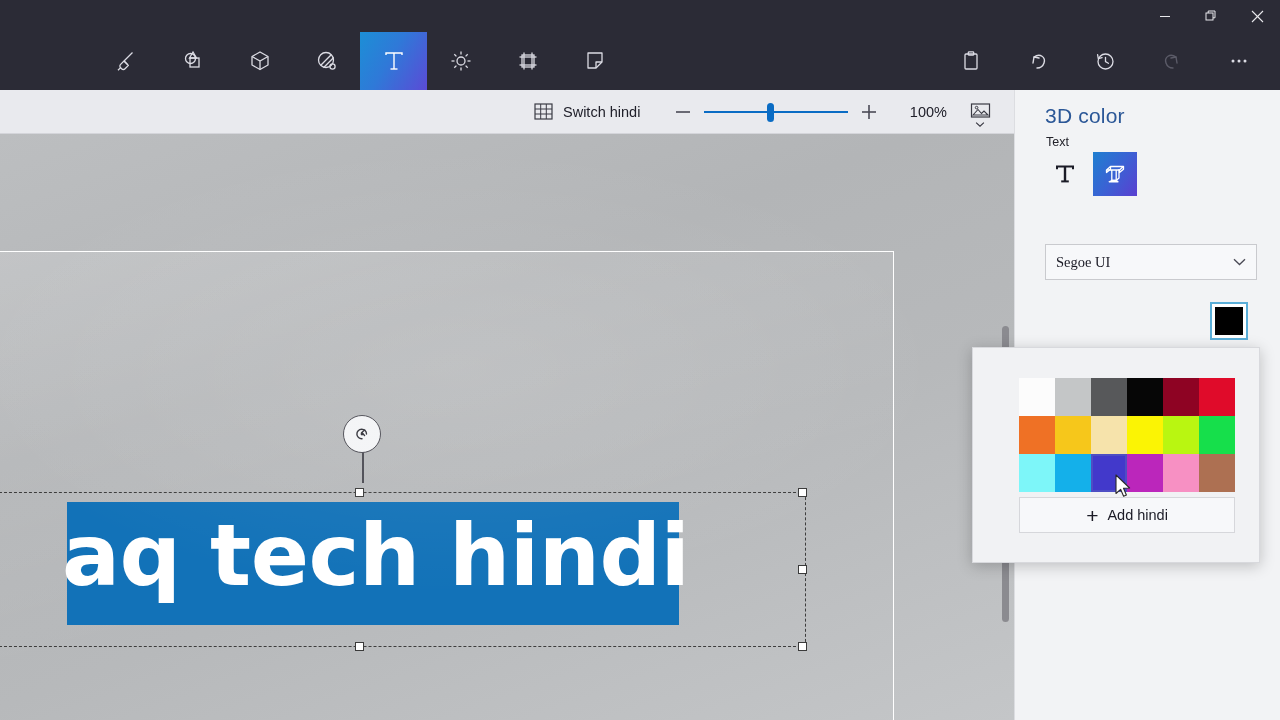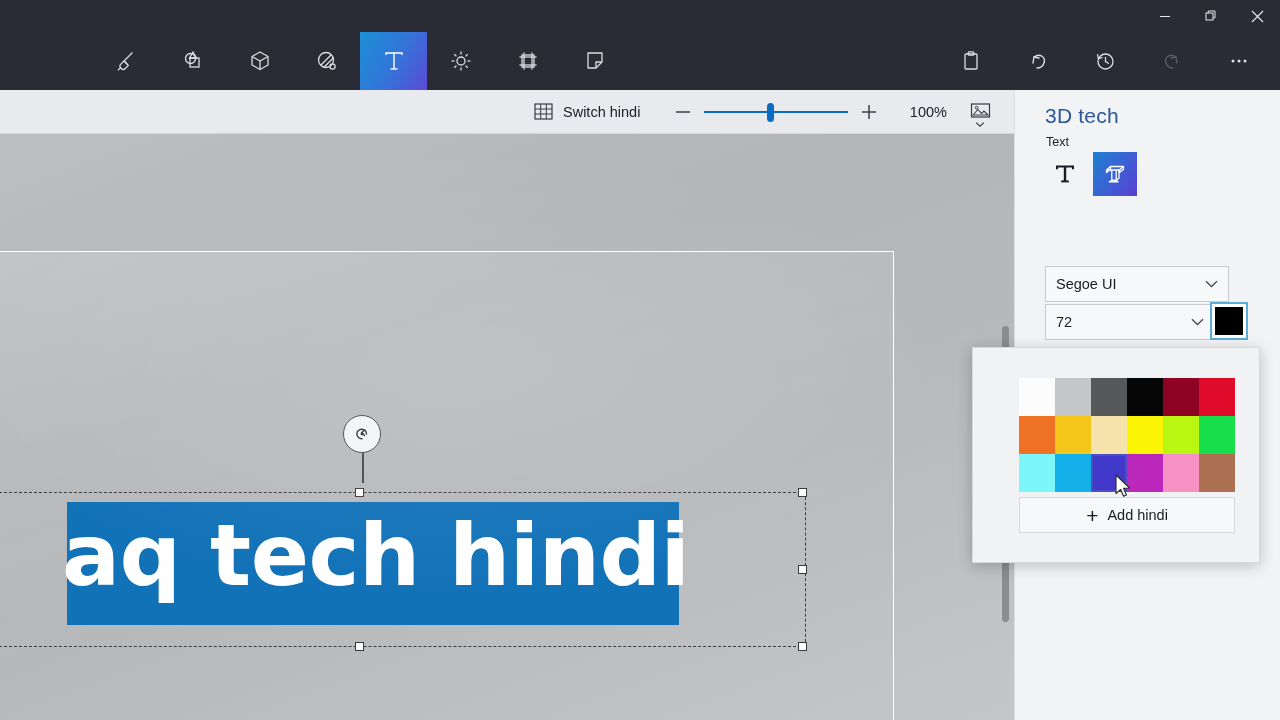--- a/index.html
+++ b/index.html
@@ -145,21 +145,21 @@
   }
 
   .combo {
     position: absolute; height: 36px;
     background: #f7f8fa; border: 1px solid #c9cace;
     display: flex; align-items: center; padding: 0 10px;
     font-size: 14.5px; color: #1b1b26;
   }
   .combo .val { flex: 1; }
   .combo .chev { color: #4a4a55; display: flex; }
-  #font-combo { left: 30px; top: 176px; width: 184px; }
+  #font-combo { left: 30px; top: 154px; width: 212px; font-family: Liberation Serif, serif; }
   #size-combo { left: 30px; top: 214px; width: 170px; }
 
   .color-swatch-btn {
     position: absolute; left: 1210px; top: 302px; width: 38px; height: 38px;
     border: 2px solid #5aaed8; background: #ffffff;
     display: flex; align-items: center; justify-content: center;
   }
   .color-swatch-btn .sw { width: 28px; height: 28px; background: #000000; }
 
   
@@ -393,21 +393,21 @@
 
       <div class="text-glyphs" style="color: rgb(255, 255, 255);">aq tech hindi</div>
     </div>
 
     <div class="vscroll">
       <div class="thumb"></div>
     </div>
   </div>
 
   <div class="panel">
-    <div class="panel-title">3D tech</div>
+    <div class="panel-title">3D color</div>
     <div class="panel-sublabel">Text</div>
 
     <div class="text-kind-row">
       <div class="kind-btn">
         <svg width="24" height="24" viewBox="0 0 24 24">
           <path d="M4 7.2 V4.6 H20 V7.2" fill="none" stroke="currentColor" stroke-width="2"></path>
           <path d="M12 4.6 V19.4" fill="none" stroke="currentColor" stroke-width="2.4"></path>
           <path d="M8.2 19.4 H15.8" fill="none" stroke="currentColor" stroke-width="2"></path>
         </svg>
       </div>
@@ -425,28 +425,20 @@
 
     <div class="combo" id="font-combo">
       <span class="val">Segoe UI</span>
       <span class="chev">
         <svg width="13" height="8" viewBox="0 0 13 8">
             <path d="M1 1.2 L6.5 6.5 L12 1.2" fill="none" stroke="currentColor" stroke-width="1.3"></path>
           </svg>
       </span>
     </div>
 
-    <div class="combo" id="size-combo">
-      <span class="val">72</span>
-      <span class="chev">
-        <svg width="13" height="8" viewBox="0 0 13 8">
-            <path d="M1 1.2 L6.5 6.5 L12 1.2" fill="none" stroke="currentColor" stroke-width="1.3"></path>
-          </svg>
-      </span>
-    </div>
   </div>
 
   <div class="color-swatch-btn">
     <div class="sw" style="background: rgb(0, 0, 0);"></div>
   </div>
 
   <div class="flyout">
     <div class="pal" id="palette">
         <div class="sw" style="background: rgb(252, 252, 252);"></div>
         <div class="sw" style="background: rgb(196, 198, 199);"></div>

